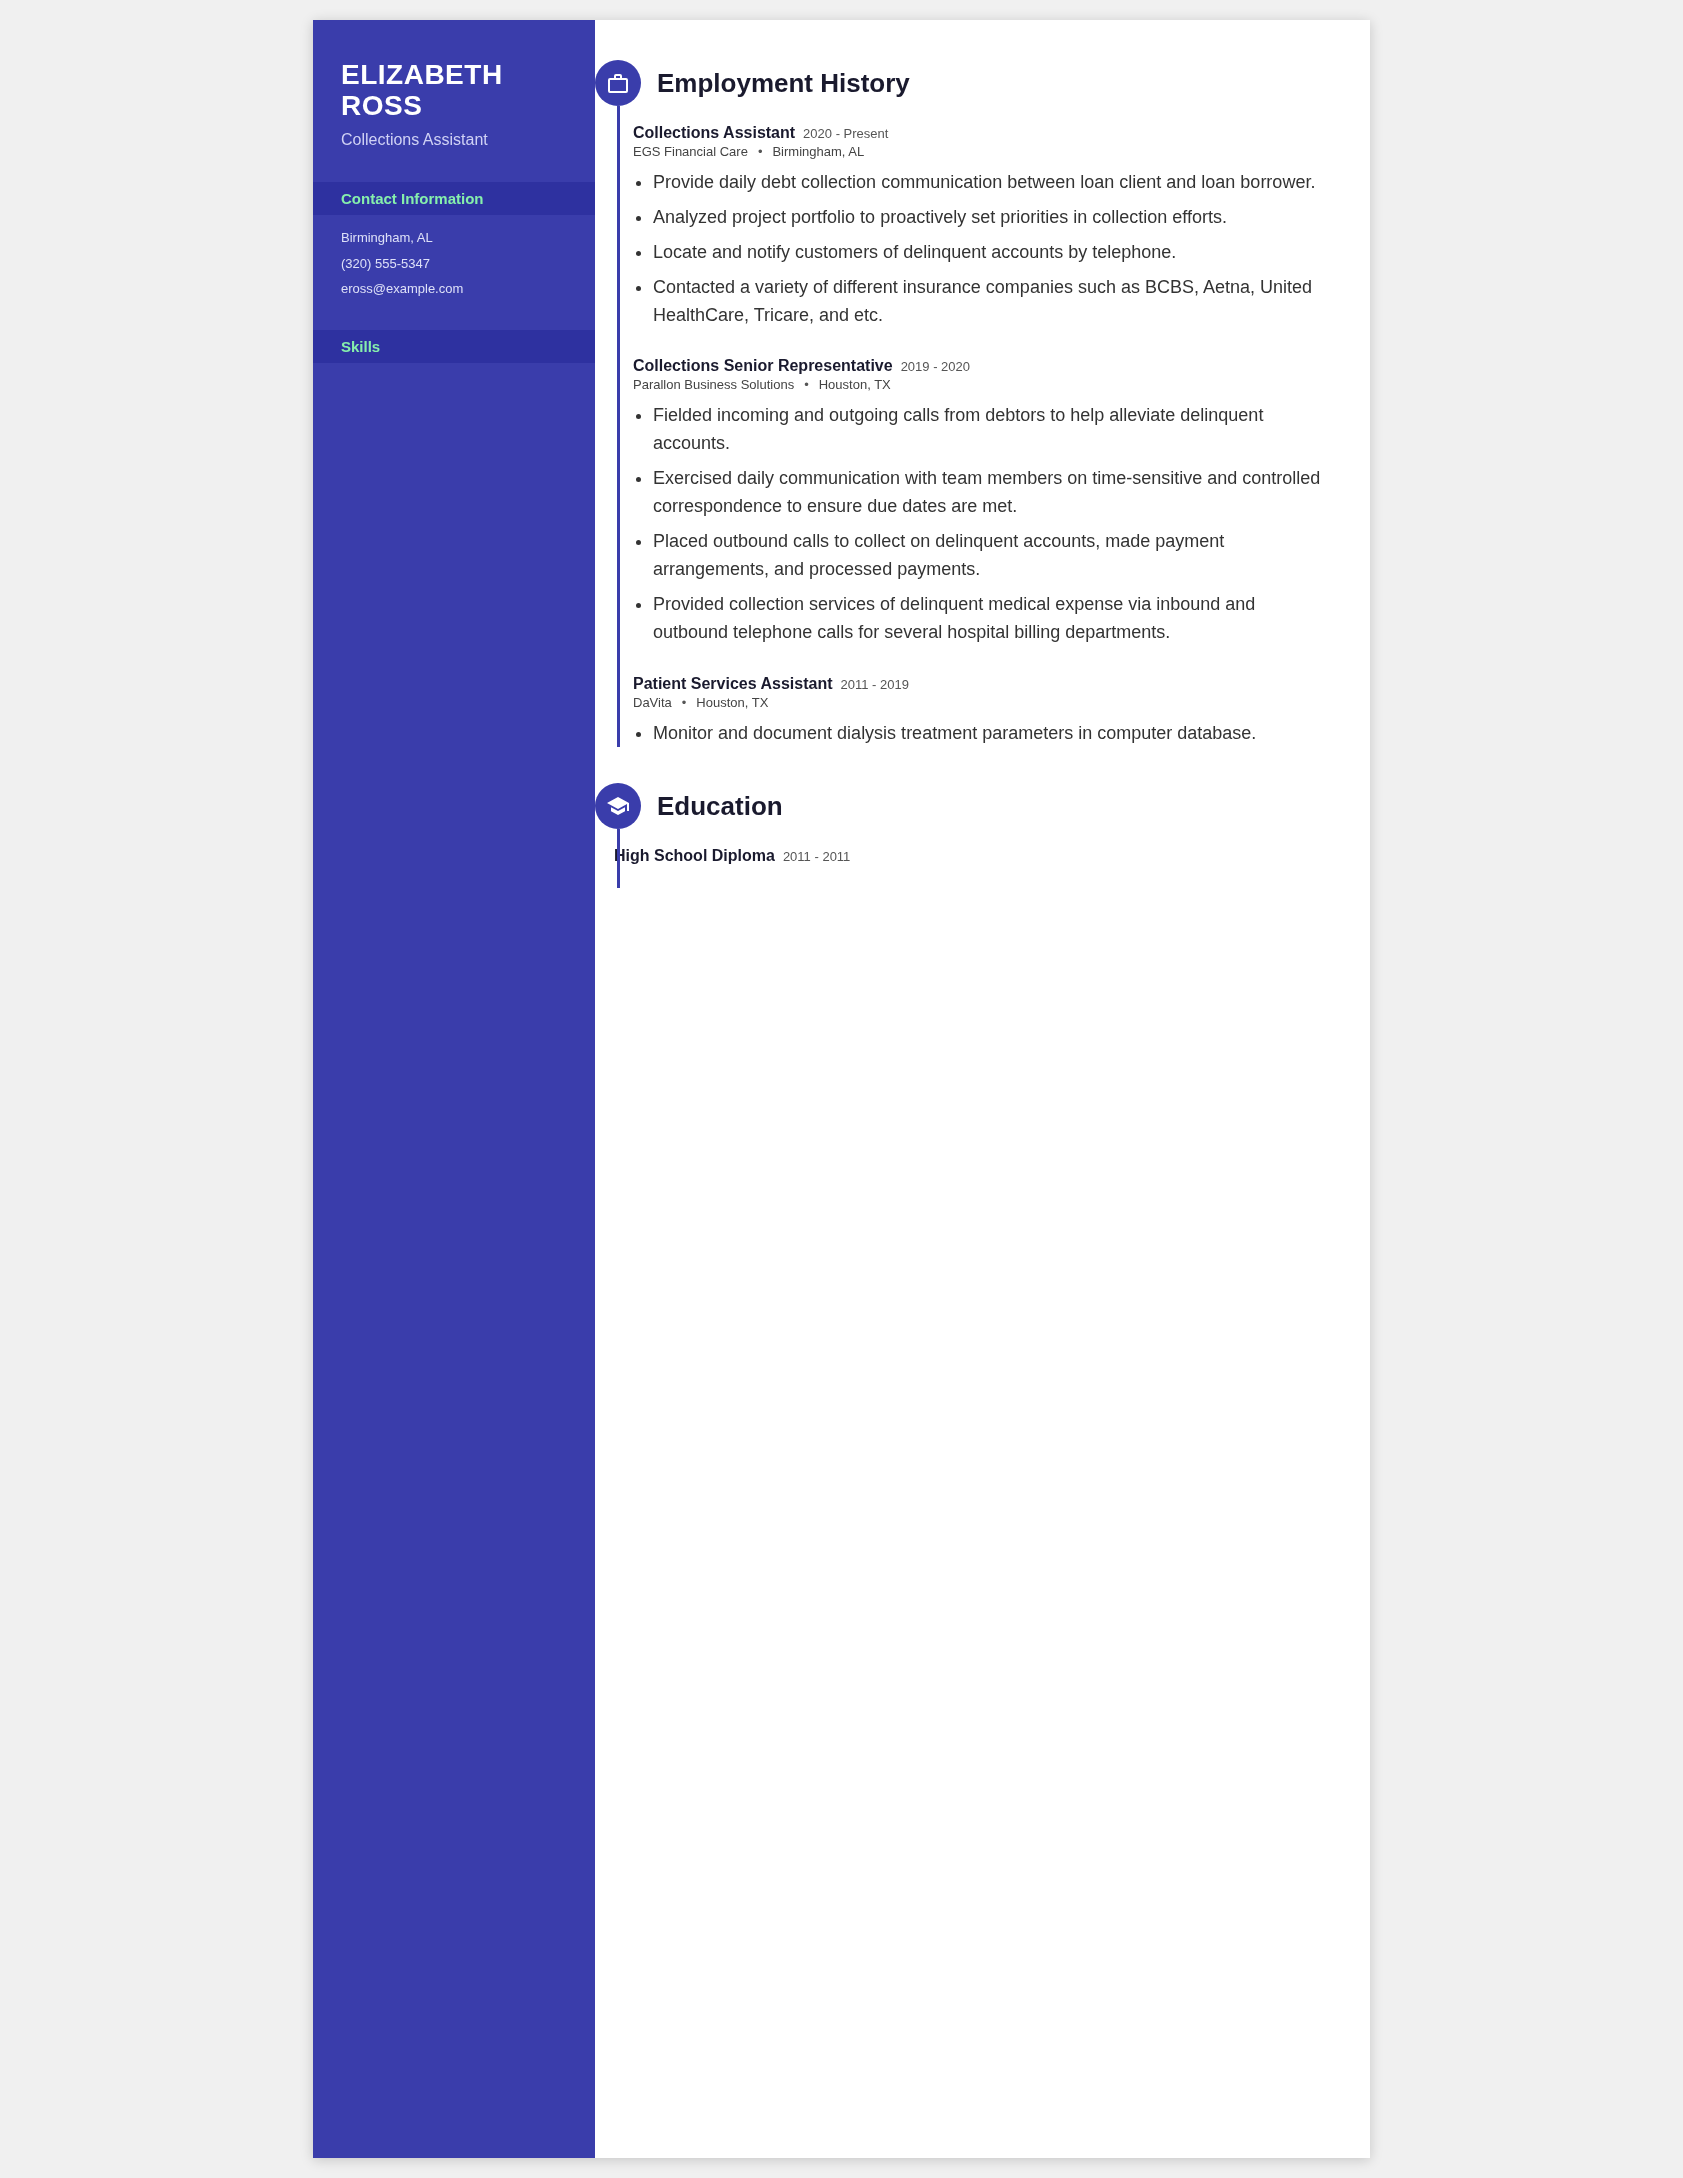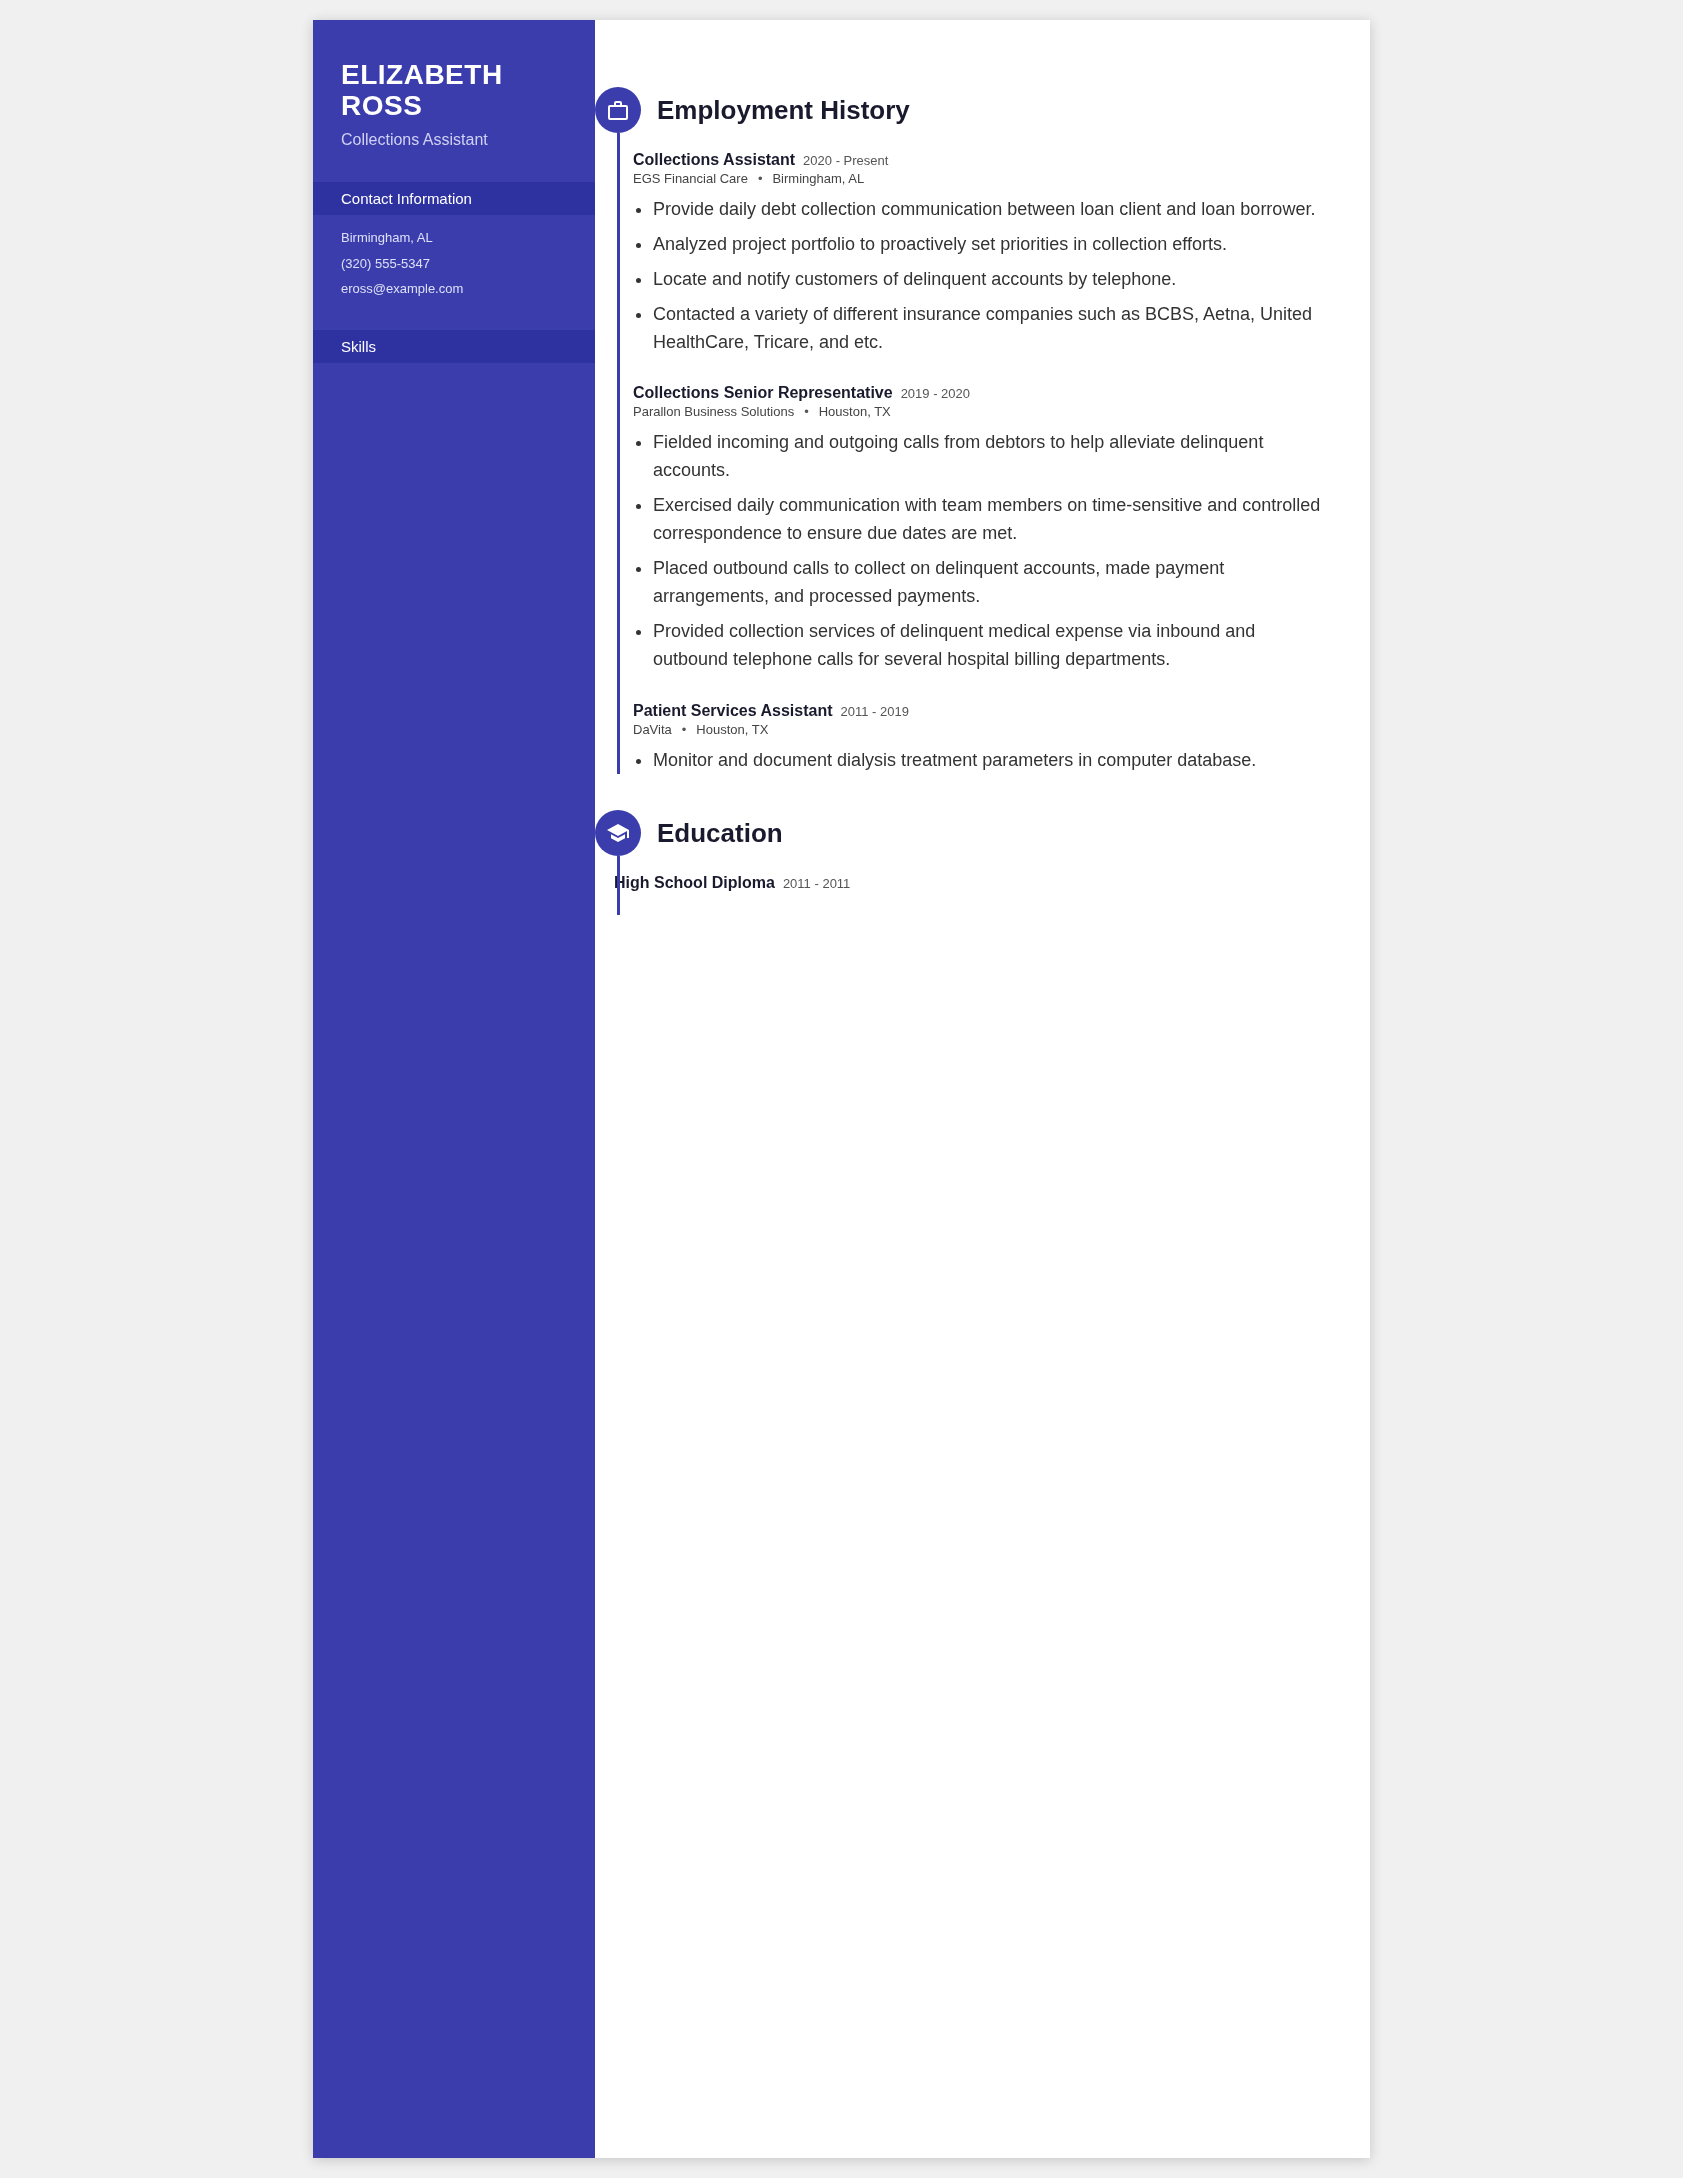--- a/index.html
+++ b/index.html
@@ -38,23 +38,23 @@
     }
     .sidebar-title {
       font-size: 16px;
       font-weight: 400;
       line-height: 1.3;
       color: #d0d2f5;
       margin-bottom: 32px;
     }
     .sidebar-section-header {
       background: #2e31a0;
-      color: #ffffff;
+      color: #86efac;
       font-size: 15px;
-      font-weight: 400;
+      font-weight: 700;
       padding: 8px 28px;
       margin: 0 -28px 14px -28px;
       padding-left: 28px;
     }
     .sidebar-contact-info {
       margin-bottom: 32px;
     }
     .sidebar-contact-item {
       font-size: 13px;
       color: #dde0f8;
@@ -76,21 +76,20 @@
       line-height: 1.4;
     }
     
     .main {
       flex: 1;
       padding: 40px 44px 40px 0;
       position: relative;
     }
     .section {
       margin-bottom: 36px;
-      margin-top: 27px;
     }
     .section-header-row {
       display: flex;
       align-items: center;
       margin-bottom: 18px;
     }
     .section-icon {
       width: 46px;
       height: 46px;
       border-radius: 50%;

